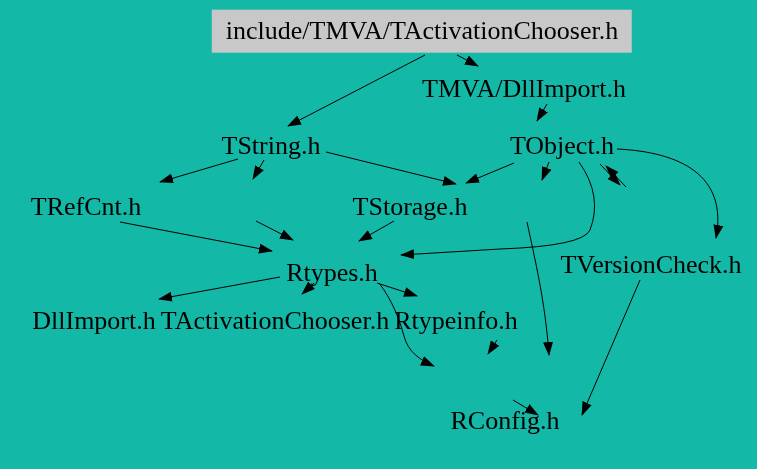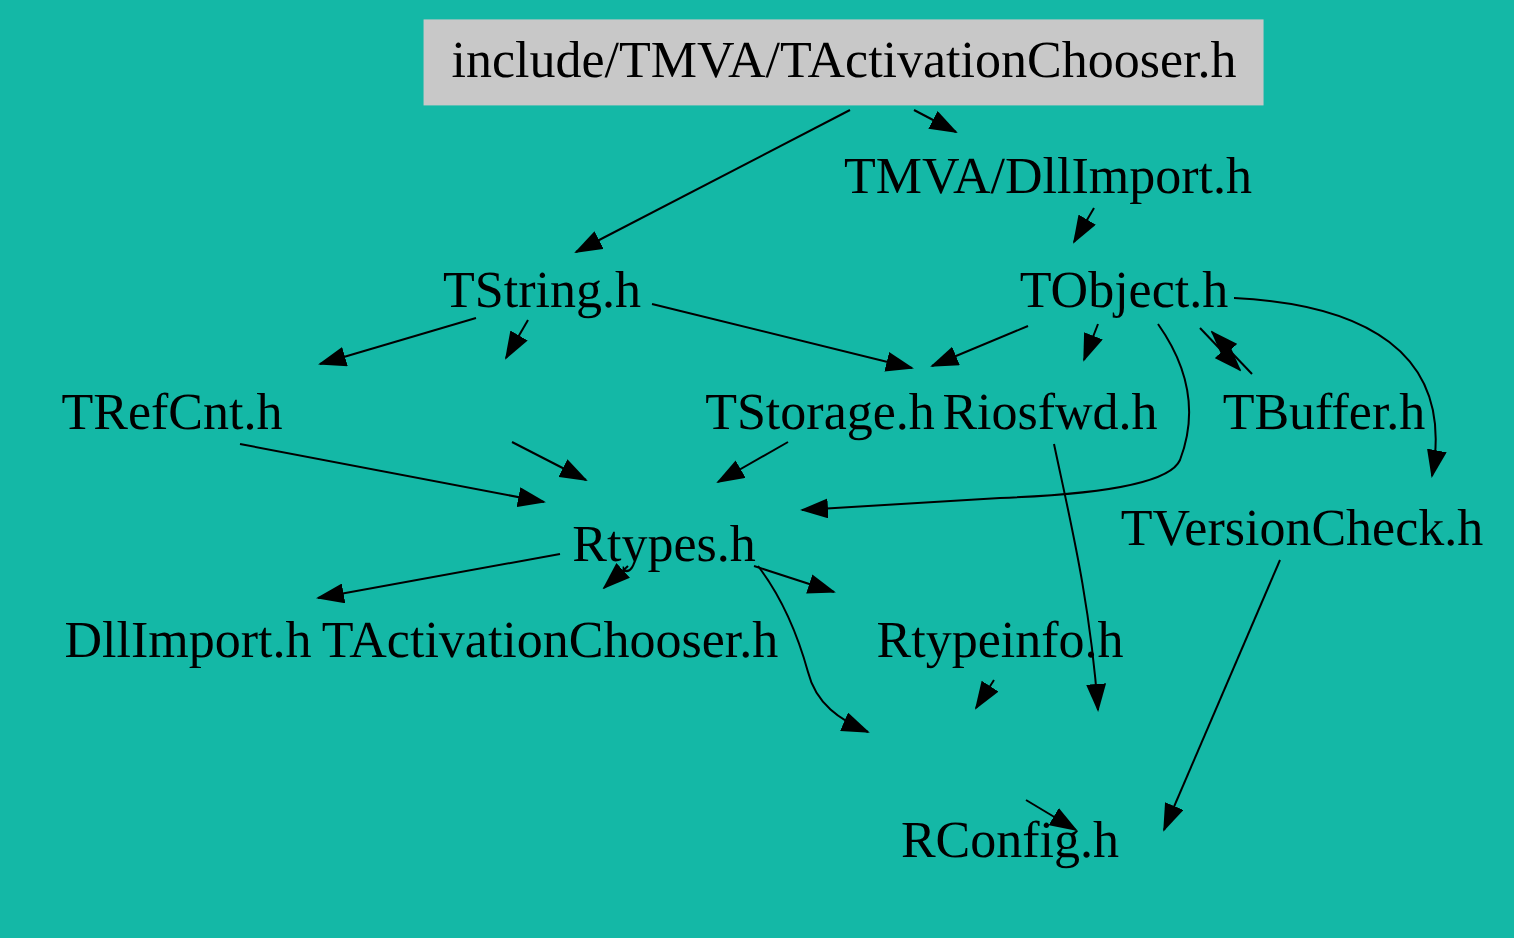--- a/index.html
+++ b/index.html
@@ -60,21 +60,19 @@
       <path d="M 527 222 C 535 260 545 300 549 355" class="edge" stroke="#000000" marker-end="url(#arrow)"></path>
       <path d="M 513 400 L 538 415" class="edge" stroke="#000000" marker-end="url(#arrow)"></path>
       <path d="M 640 280 L 582 415" class="edge" stroke="#000000" marker-end="url(#arrow)"></path>
     </svg>
 <div class="node root" style="left: 422px; top: 31px; background: rgb(200, 200, 200); color: rgb(0, 0, 0);">include/TMVA/TActivationChooser.h</div>
     <div class="node" style="left: 524px; top: 89px; color: rgb(0, 0, 0);">TMVA/DllImport.h</div>
     <div class="node" style="left: 271px; top: 146px; color: rgb(0, 0, 0);">TString.h</div>
     <div class="node" style="left: 562px; top: 146px; color: rgb(0, 0, 0);">TObject.h</div>
     <div class="node" style="left: 86px; top: 207px; color: rgb(0, 0, 0);">TRefCnt.h</div>
     <div class="node" style="left: 390px; top: 207px; color: rgb(0, 0, 0); margin-left: 20px;">TStorage.h</div>
-    <div class="node" style="left: 525px; top: 207px; color: rgb(0, 0, 0);">Riosfwd.h</div>
-    <div class="node" style="left: 662px; top: 207px; color: rgb(0, 0, 0);">TBuffer.h</div>
     <div class="node" style="left: 332px; top: 273px; color: rgb(0, 0, 0);">Rtypes.h</div>
     <div class="node" style="left: 651px; top: 265px; color: rgb(0, 0, 0);">TVersionCheck.h</div>
     <div class="node" style="left: 77px; top: 321px; color: rgb(0, 0, 0); margin-left: 17px;">DllImport.h</div>
     <div class="node" style="left: 275px; top: 321px; color: rgb(0, 0, 0);">TActivationChooser.h</div>
-    <div class="node" style="left: 500px; top: 321px; color: rgb(0, 0, 0);">Rtypeinfo.h</div>
+    <div class="node" style="left: 456px; top: 321px; color: rgb(0, 0, 0);">Rtypeinfo.h</div>
     <div class="node" style="left: 505px; top: 382px; color: rgb(0, 0, 0); margin-top: 39px;">RConfig.h</div>
   </div>
 
 </body></html>

